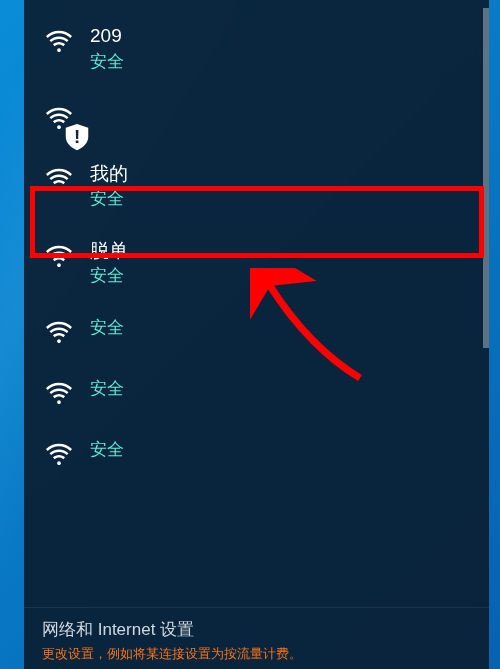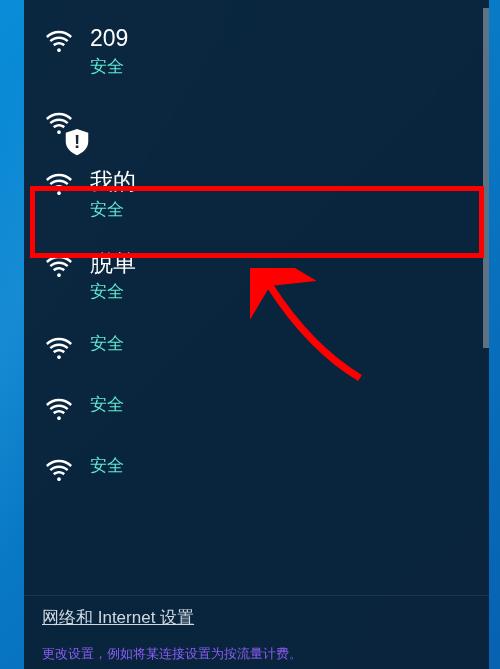--- a/index.html
+++ b/index.html
@@ -83,21 +83,21 @@
       bottom: -2px;
       right: -2px;
       width: 14px;
       height: 14px;
     }
     .network-info {
       display: flex;
       flex-direction: column;
     }
     .network-name {
-      font-size: 23px;
+      font-size: 19px;
       color: #ffffff;
       line-height: 1.3;
       font-weight: 400;
     }
     .network-security {
       font-size: 17px;
       color: #5eead4;
       line-height: 1.3;
       margin-top: 2px;
     }
@@ -120,27 +120,26 @@
       z-index: 101;
       pointer-events: none;
     }
     .footer {
       padding: 10px 18px 6px 18px;
       border-top: 1px solid rgba(255,255,255,0.08);
     }
     .footer-link {
       font-size: 17px;
       color: #d0d8e0;
-      text-decoration: underline;
       cursor: pointer;
     }
     .footer-sub {
       font-size: 13px;
-      color: #8b5cf6;
-      margin-top: 16px;
+      color: #f97316;
+      margin-top: 4px;
       white-space: nowrap;
       overflow: hidden;
     }
   </style>
 </head>
 <body>
 
 <div class="desktop-bg">
   <div class="lightbeam"></div>
 </div>

